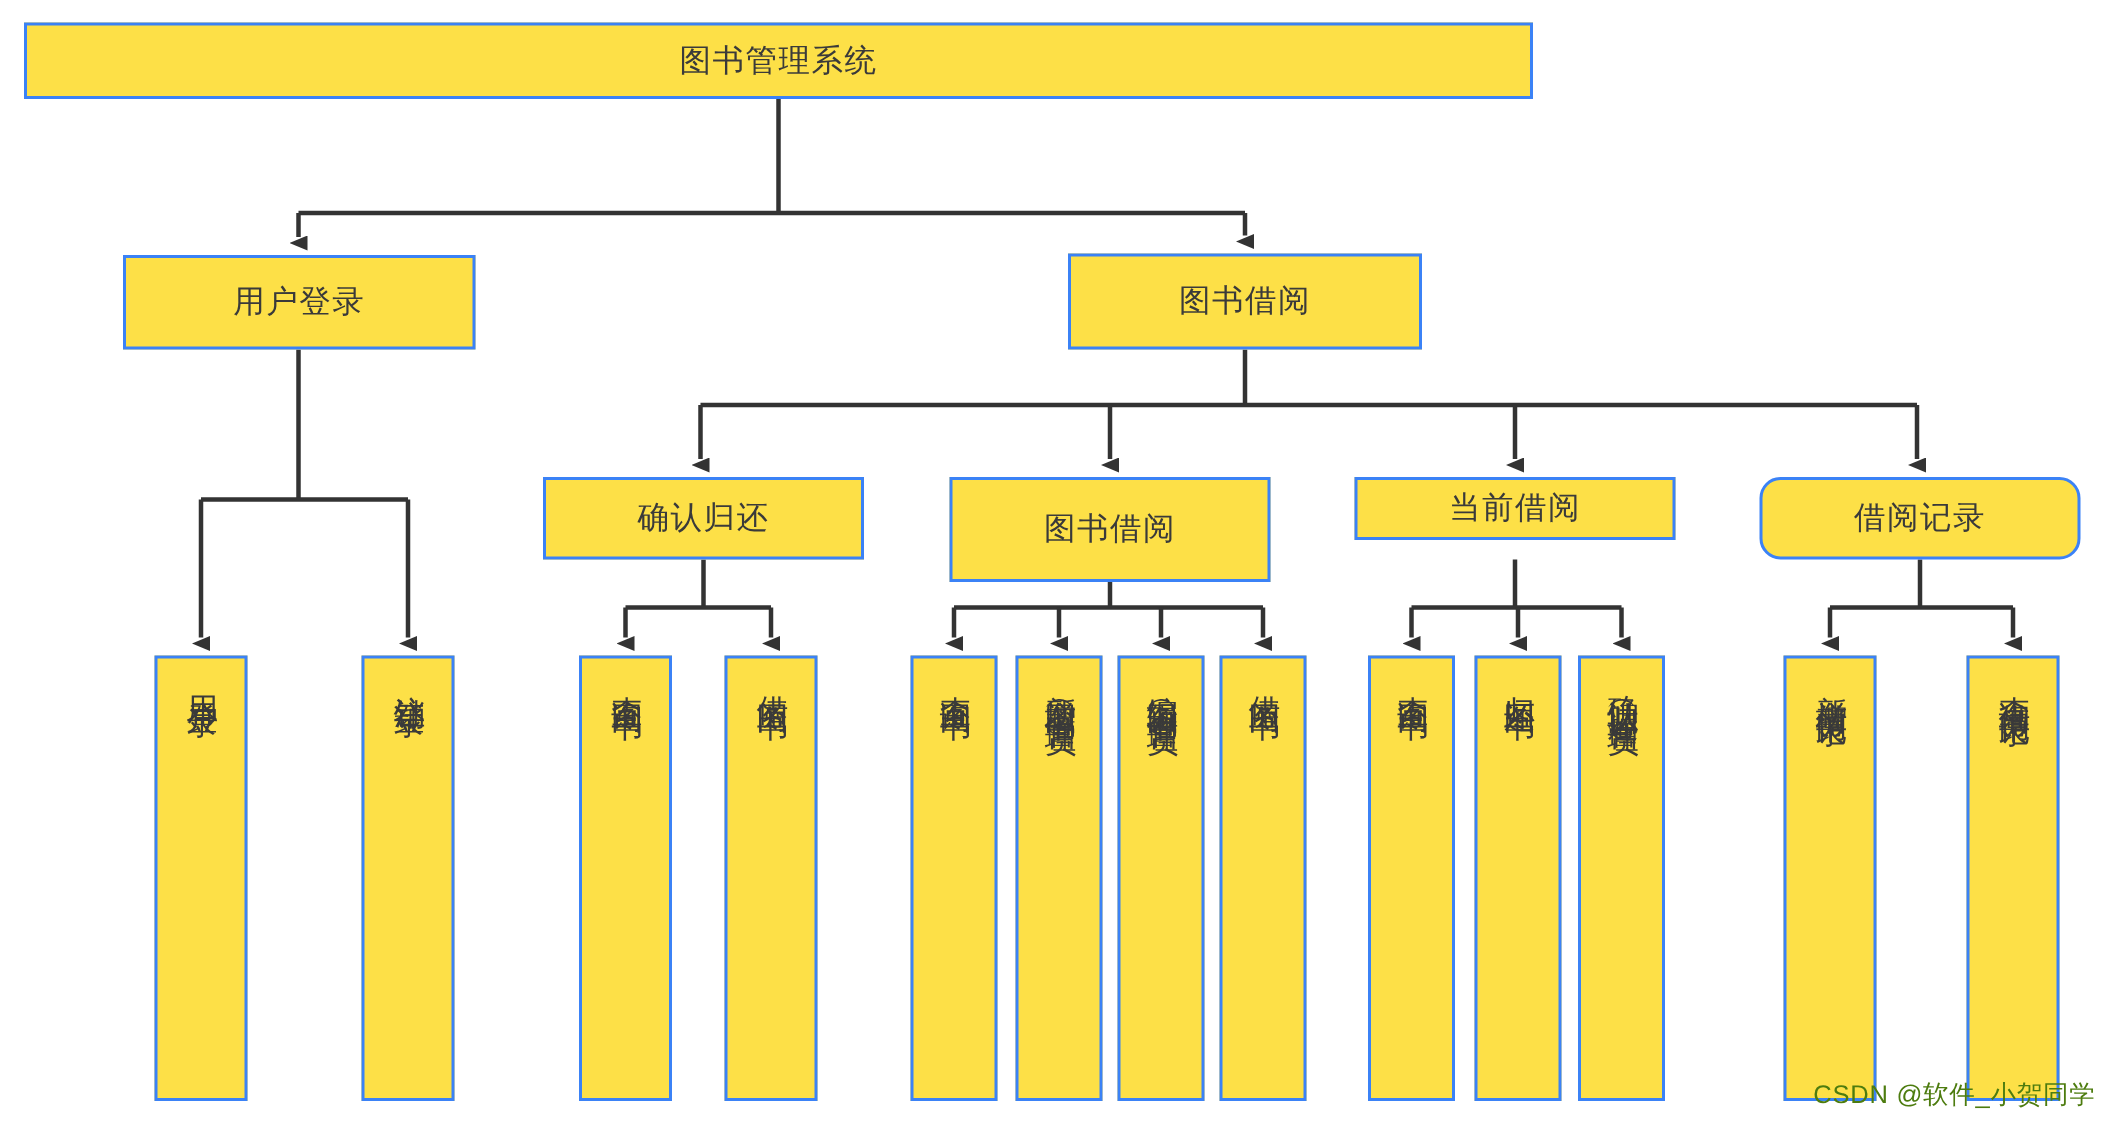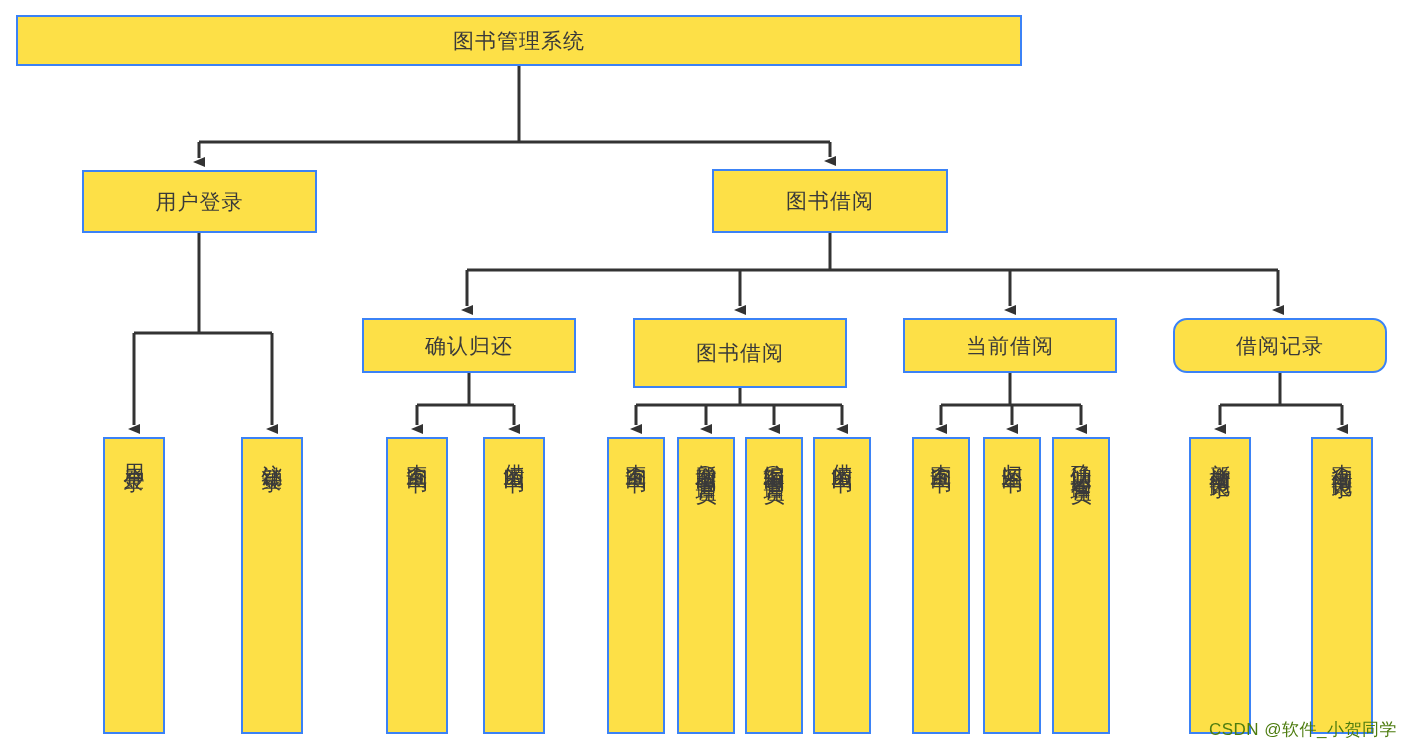--- a/index.html
+++ b/index.html
@@ -148,21 +148,21 @@
   </div>
 
   <div class="node-box horiz" style="left: 362px; top: 318px; width: 214px; height: 55px;">
     <span class="node-label">确认归还</span>
   </div>
 
   <div class="node-box horiz" style="left: 633px; top: 318px; width: 214px; height: 70px;">
     <span class="node-label">图书借阅</span>
   </div>
 
-  <div class="node-box horiz" style="left: 903px; top: 318px; width: 214px; height: 55px;">
+  <div class="node-box horiz" style="left: 903px; top: 318px; width: 214px; height: 42px;">
     <span class="node-label">当前借阅</span>
   </div>
 
   <div class="node-box horiz" style="left: 1173px; top: 318px; width: 214px; height: 55px; border-radius: 14px;">
     <span class="node-label">借阅记录</span>
   </div>
 
   <div class="node-box vert" style="left: 103px; top: 437px; width: 62px; height: 297px;">
     <span class="node-label">用户登录</span>
   </div>

